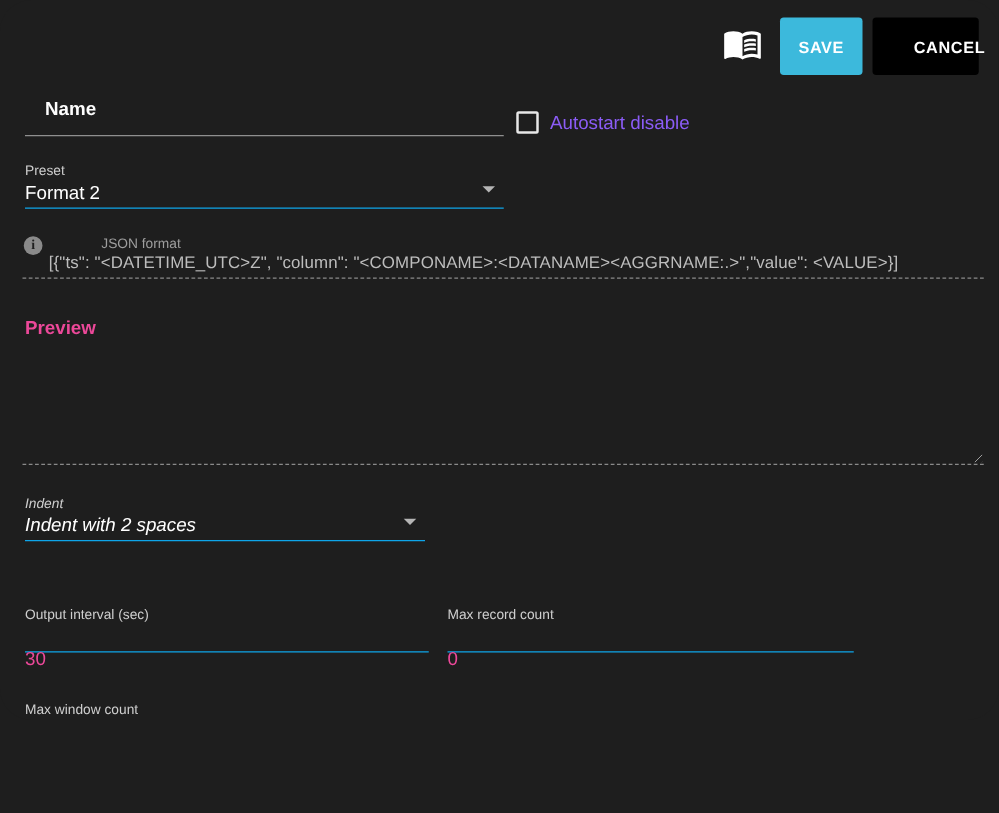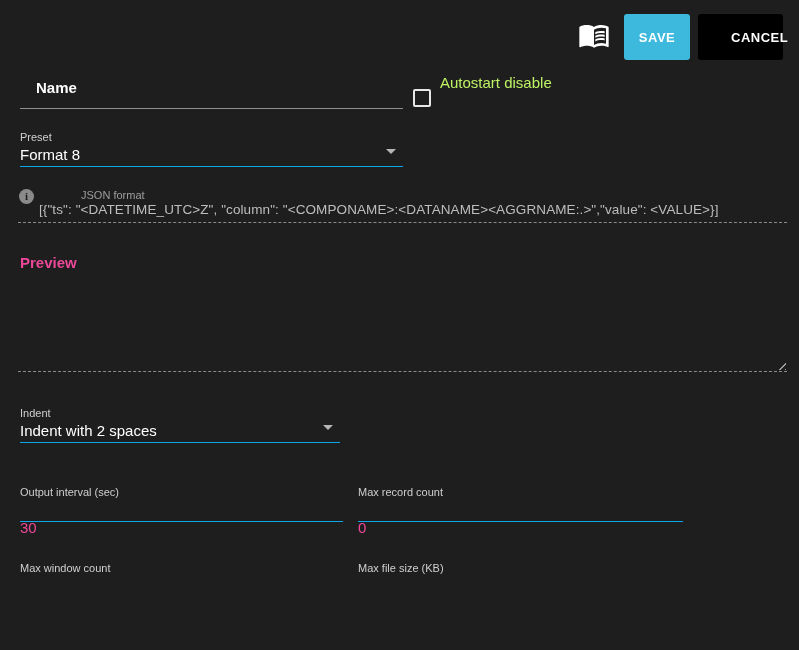--- a/index.html
+++ b/index.html
@@ -25,36 +25,36 @@
     position:absolute; left:20px; top:92px; width:383px; height:16px;
     background:transparent; border:none; border-bottom:1px solid #8f8f8f;
     color:#fff; font-size:15px; font-family:inherit; padding:0; outline:none;
   }
 
   
   .checkbox {
     position:absolute; left:413px; top:89px; width:14px; height:14px;
     border:2px solid #e8e8e8; border-radius:2px; background:transparent; cursor:pointer;
   }
-  .checkbox-label { position:absolute; left:440px; top:74px; font-size:15px; color:#bef264; }
+  .checkbox-label { position:absolute; left:440px; top:90px; font-size:15px; color:#8b5cf6; }
 
   
   .group {
     position:absolute; border-bottom:1px solid #0ea5e9; box-sizing:border-box;
     padding-top:1px;
   }
   .group-label { font-size:11px; color:#cfcfcf; line-height:13px; }
   .group-value { font-size:15px; color:#ffffff; line-height:19px; margin-top:1px; }
   .group-input {
     display:block; width:95%; background:transparent; border:none; outline:none;
     color:#ec4899; font-size:15px; line-height:19px; margin-top:19px; padding:0;
     font-family:inherit;
   }
   .g-preset { left:20px; top:130px; width:383px; height:37px; cursor:pointer; }
-  .g-indent { left:20px; top:406px; width:320px; height:37px; cursor:pointer; }
+  .g-indent { left:20px; top:396px; width:320px; height:37px; cursor:pointer;font-style:italic; }
   .g-interval { left:20px;  top:485px; width:323px; height:37px; }
   .g-record   { left:358px; top:485px; width:325px; height:37px; }
   .g-window   { left:20px;  top:561px; width:323px; height:37px; }
   .g-filesize { left:358px; top:561px; width:325px; height:37px; }
 
   .arrow {
     position:absolute; right:7px; top:19px; width:0; height:0;
     border-left:5px solid transparent; border-right:5px solid transparent;
     border-top:5px solid #b5b5b5;
   }
@@ -106,21 +106,21 @@
   <button class="btn btn-cancel">CANCEL</button>
 
   <div class="name-label">Name</div>
   <input class="name-input" type="text" value="" style="">
 
   <div class="checkbox"></div>
   <div class="checkbox-label">Autostart disable</div>
 
   <div class="group g-preset">
     <div class="group-label">Preset</div>
-    <div class="group-value">Format 8</div>
+    <div class="group-value">Format 2</div>
     <span class="arrow"></span>
   </div>
 
   <div class="info-icon">i</div>
   <div class="json-label">JSON format</div>
   <div class="json-value">[{"ts": "&lt;DATETIME_UTC&gt;Z", "column": "&lt;COMPONAME&gt;:&lt;DATANAME&gt;&lt;AGGRNAME:.&gt;","value": &lt;VALUE&gt;}]</div>
   <div class="json-divider"></div>
 
   <div class="preview-label">Preview</div>
   <textarea class="preview-area" value="" style=""></textarea>
@@ -141,17 +141,16 @@
     <div class="group-label">Max record count</div>
     <input class="group-input" type="text" value="0" style="">
   </div>
 
   <div class="group g-window">
     <div class="group-label">Max window count</div>
     <input class="group-input" type="text" value="0" style="">
   </div>
 
   <div class="group g-filesize">
-    <div class="group-label">Max file size (KB)</div>
     <input class="group-input" type="text" value="96" style="">
   </div>
 
 </div>
 
 </body></html>

